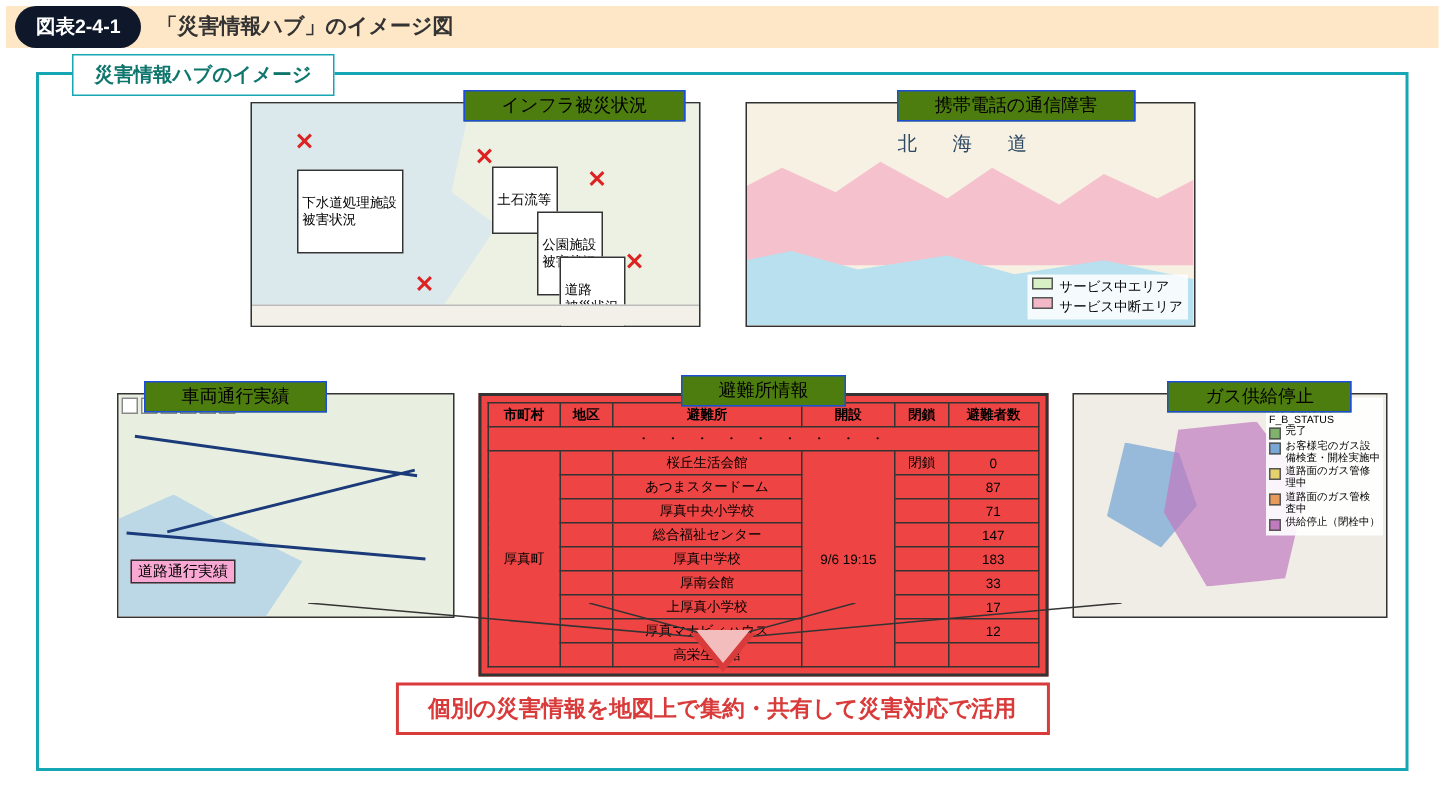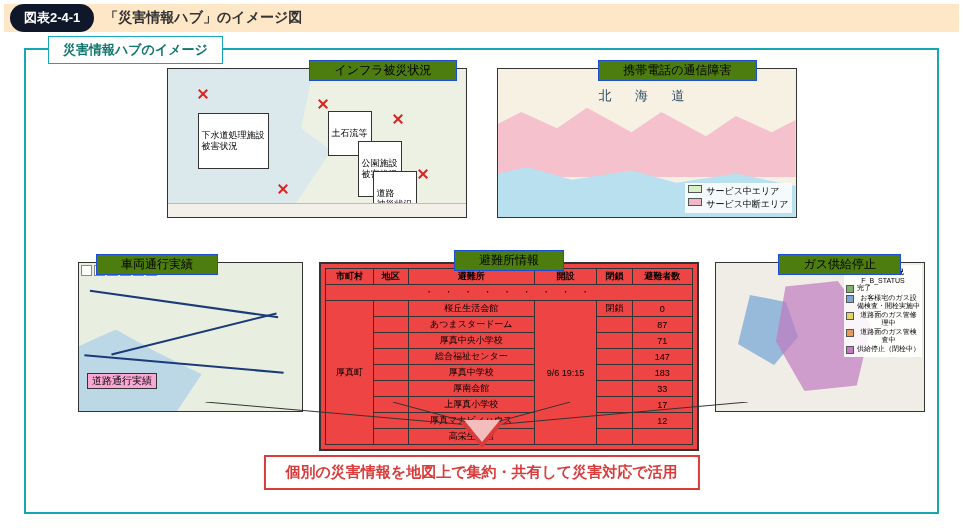--- a/index.html
+++ b/index.html
@@ -52,21 +52,21 @@
   
   .evac { flex: 1; }
   .evac .panel-label { left: 50%; transform:translateX(-50%); top:-12px; }
   .tbl-wrap { border:2px solid #333; background:#ef4444; padding:4px; }
   table { width:100%; border-collapse: collapse; font-size:9px; }
   th, td { border:1px solid #333; padding:1px 3px; text-align:center; white-space:nowrap; }
   th { font-weight:600; }
   .dots td { letter-spacing:4px; }
 
   
-  .gas { width: 210px; text-align: center; }
+  .gas { width: 210px; }
   .gas .panel-label { right: 24px; top:-8px; }
   .map4 { width:100%; height:150px; border:1px solid #333; background:#efede5; position:relative; overflow:hidden; }
   .map4 .zoneA { position:absolute; left:22px; top:32px; width:60px; height:70px; background:#7aa8d6; opacity:.75; clip-path:polygon(20% 0, 80% 10%, 100% 60%, 60% 100%, 0 70%); }
   .map4 .zoneB { position:absolute; left:60px; top:18px; width:95px; height:110px; background:#c07ac0; opacity:.7; clip-path:polygon(10% 5%, 65% 0, 100% 40%, 85% 95%, 30% 100%, 0 55%); }
   .legend4 { position:absolute; right:2px; top:2px; background:rgba(255,255,255,.9); font-size:7px; padding:2px; width:78px; }
   .legend4 .lg-row { gap:3px; align-items:flex-start; line-height:1.15; margin-bottom:1px; }
   .legend4 .sw { width:8px; height:8px; flex-shrink:0; margin-top:1px; }
 
   
   .arrow { position:absolute; left:50%; top:372px; transform:translateX(-50%); width:0; height:0; border-left:22px solid transparent; border-right:22px solid transparent; border-top:26px solid #d93a3a; }

